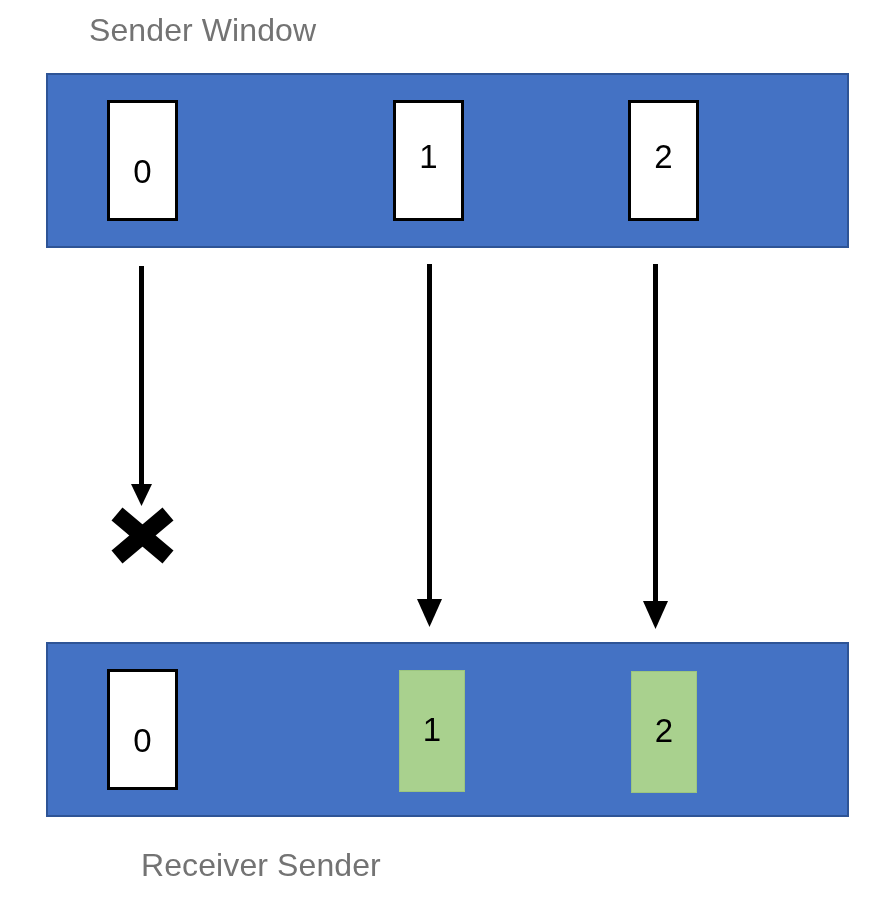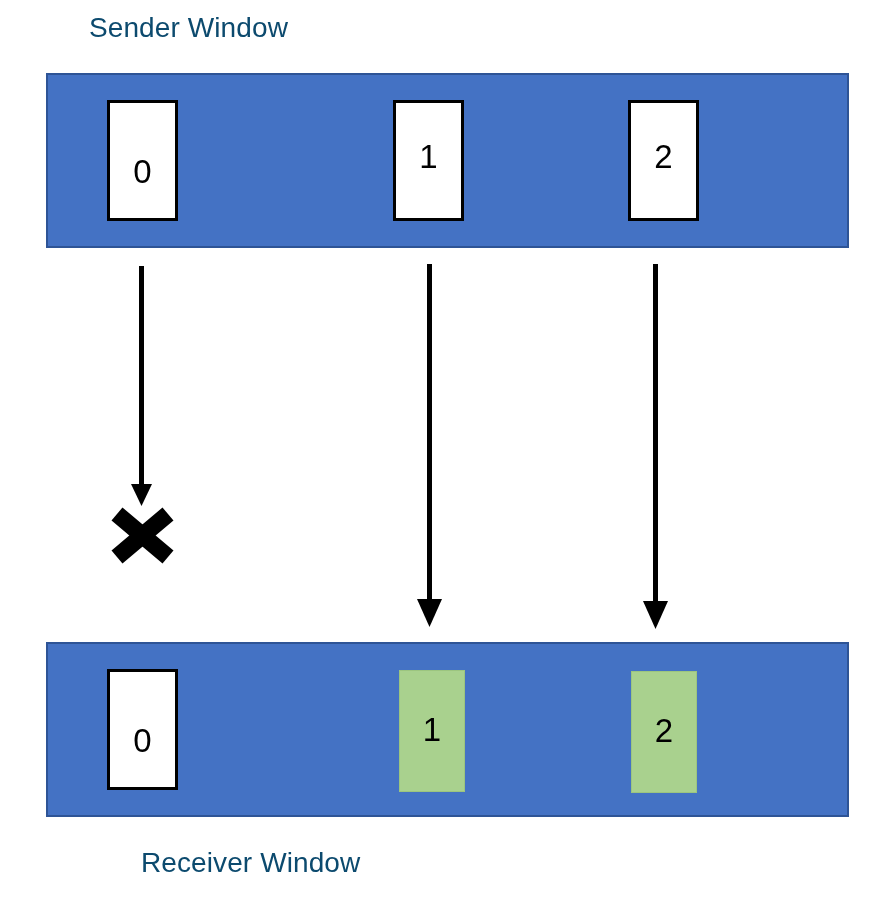--- a/index.html
+++ b/index.html
@@ -20,24 +20,24 @@
     position: absolute;
     left: 0;
     top: 0;
     width: 887px;
     height: 913px;
   }
 
   
   .win-label {
     position: absolute;
-    font-size: 28px;
+    font-size: 32px;
     line-height: 1;
     white-space: nowrap;
-    color: #0c4a6e;
+    color: #737373;
     letter-spacing: 0.1px;
   }
   #sender-label  { left: 89px;  top: 14px; }
   #receiver-label{ left: 141px; top: 849px; }
 
   
   .window-bar {
     position: absolute;
     left: 46px;
     width: 803px;
@@ -158,15 +158,15 @@
   <div class="slot slot-empty" id="receiver-slot-0">
     <span class="slot-num">0</span>
   </div>
   <div class="slot slot-received" id="receiver-slot-1">
     <span class="slot-num">1</span>
   </div>
   <div class="slot slot-received" id="receiver-slot-2">
     <span class="slot-num">2</span>
   </div>
 
-  <div class="win-label" id="receiver-label">Receiver Window</div>
+  <div class="win-label" id="receiver-label">Receiver Sender</div>
 
 </div>
 
 </body></html>

